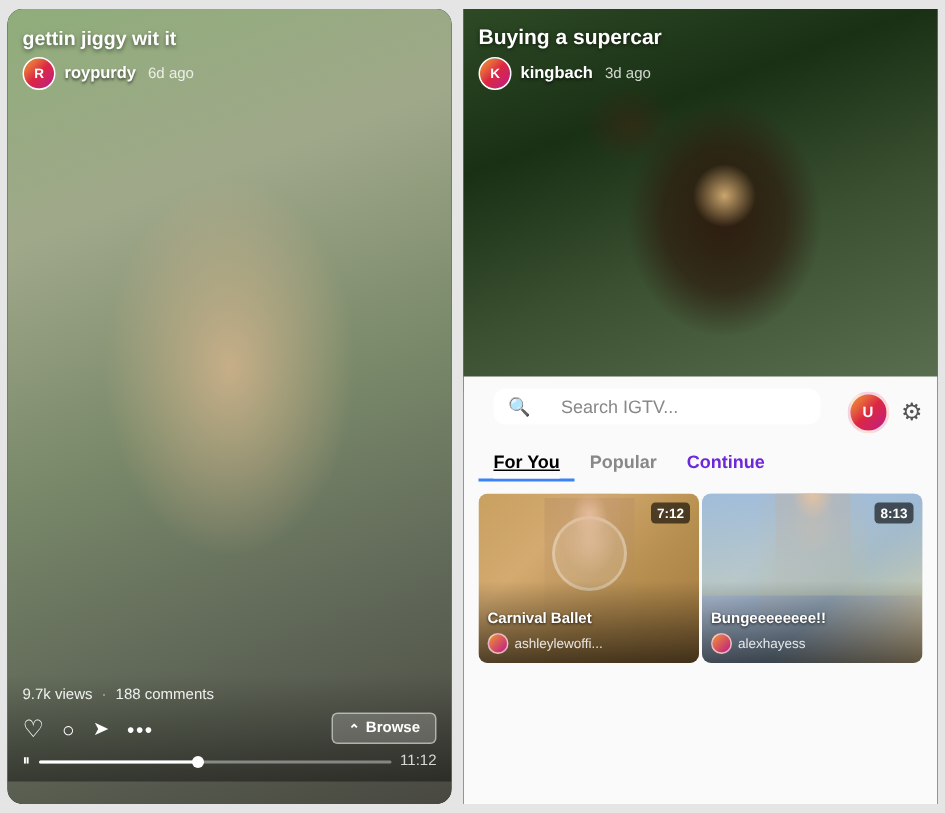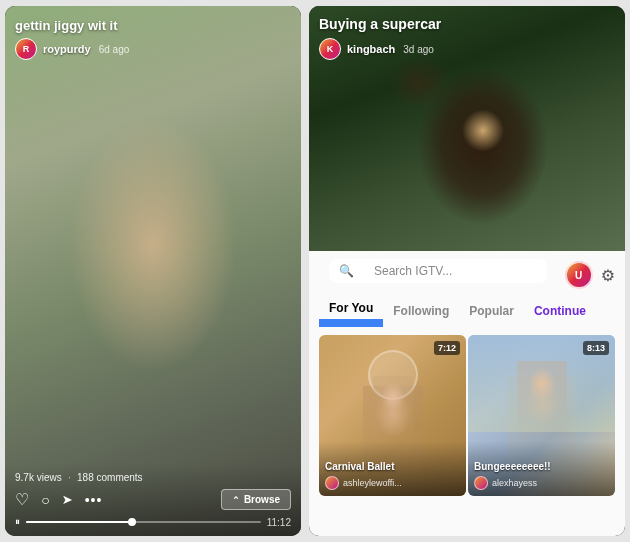--- a/index.html
+++ b/index.html
@@ -75,21 +75,21 @@
       font-weight: 600;
       text-shadow: 0 1px 2px rgba(0,0,0,0.6);
     }
     .time-ago {
       color: rgba(255,255,255,0.8);
       font-size: 10px;
       margin-left: 2px;
     }
     .left-bottom {
       position: absolute;
-      bottom: 0; left: 0; right: 0;
+      bottom: 15px; left: 0; right: 0;
       z-index: 10;
       padding: 8px 10px 6px;
       background: linear-gradient(transparent, rgba(0,0,0,0.4));
     }
     .stats-row {
       display: flex;
       align-items: center;
       gap: 6px;
       margin-bottom: 6px;
     }
@@ -168,21 +168,21 @@
     .duration {
       color: rgba(255,255,255,0.8);
       font-size: 10px;
     }
 
     
     .right-panel {
       width: 316px;
       height: 530px;
       background: #000;
-      border-radius: 10px;
+      border-radius: 0;
       overflow: hidden;
       position: relative;
       display: flex;
       flex-direction: column;
     }
 
     
     .igtv-interface {
       position: absolute;
       top: 0; left: 0; right: 0; bottom: 0;
@@ -269,21 +269,21 @@
       display: flex;
       gap: 2px;
       padding: 0 10px;
       flex: 1;
     }
     .igtv-card {
       flex: 1;
       border-radius: 6px;
       overflow: hidden;
       position: relative;
-      height: 161px;
+      height: 113px;
     }
     .igtv-card-bg-1 {
       background: linear-gradient(135deg, #c8a060 0%, #d4aa70 30%, #b89050 60%, #a07840 100%);
       width: 100%; height: 100%;
       position: relative;
     }
     .igtv-card-bg-2 {
       background: linear-gradient(135deg, #a0b8d0 0%, #b0c0d8 30%, #90a8c0 60%, #e8d0a0 100%);
       width: 100%; height: 100%;
       position: relative;
@@ -457,22 +457,21 @@
             <span class="search-icon">🔍</span>
             <span class="search-text">Search IGTV...</span>
           </div>
           <div style="display:flex; align-items:center; gap:8px; margin-left:8px;">
             <div class="igtv-avatar">U</div>
             <span class="igtv-gear" style="color:#555; font-size:16px;">⚙</span>
           </div>
         </div>
 
         <div class="igtv-tabs">
-          <div class="igtv-tab active" style="color:#000; border-bottom:8px solid #3b82f6; padding-bottom:4px;">For You</div>
-          <div class="igtv-tab" style="color:#888;">Following</div>
+          <div class="igtv-tab active" style="color:#000; border-bottom:2px solid #3b82f6; padding-bottom:4px;text-decoration:underline;">For You</div>
           <div class="igtv-tab" style="color:#888;">Popular</div>
           <div class="igtv-tab" style="color:#6d28d9;">Continue</div>
         </div>
 
         <div class="igtv-grid">
 
           <div class="igtv-card">
             <div class="igtv-card-bg-1">
               <div class="card-person-1"></div>
 

